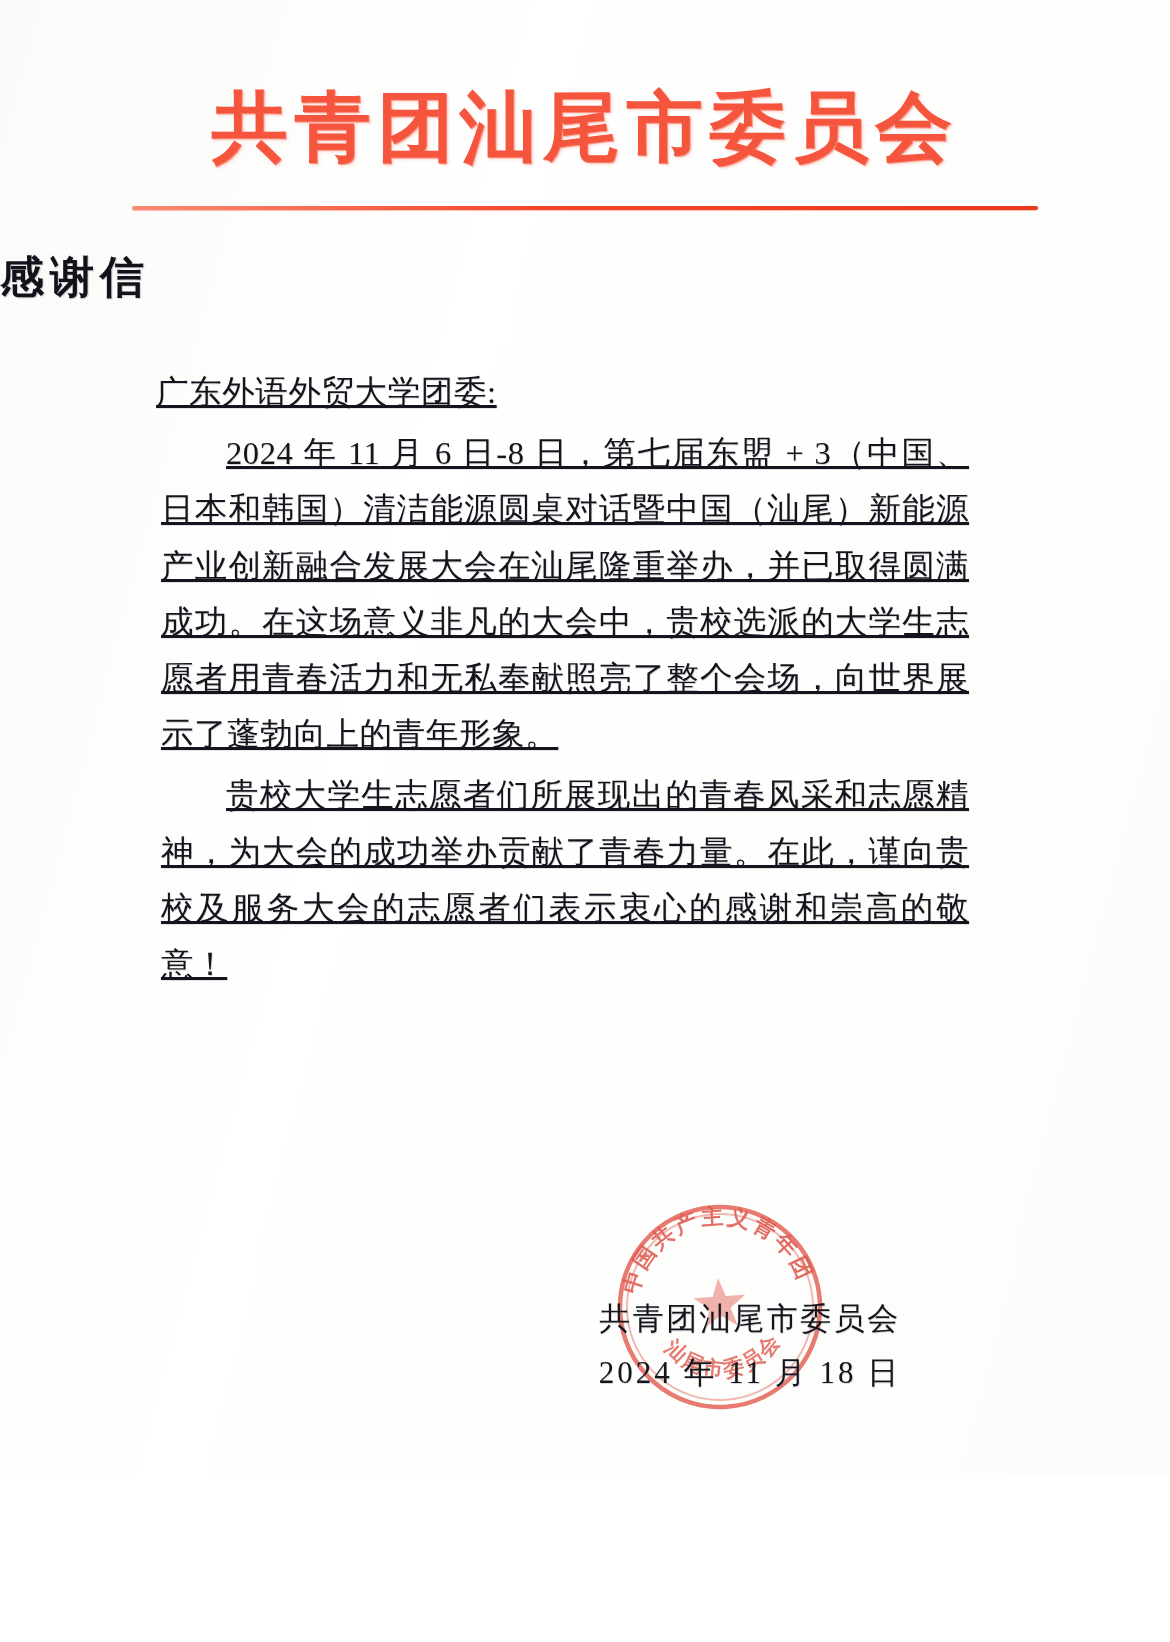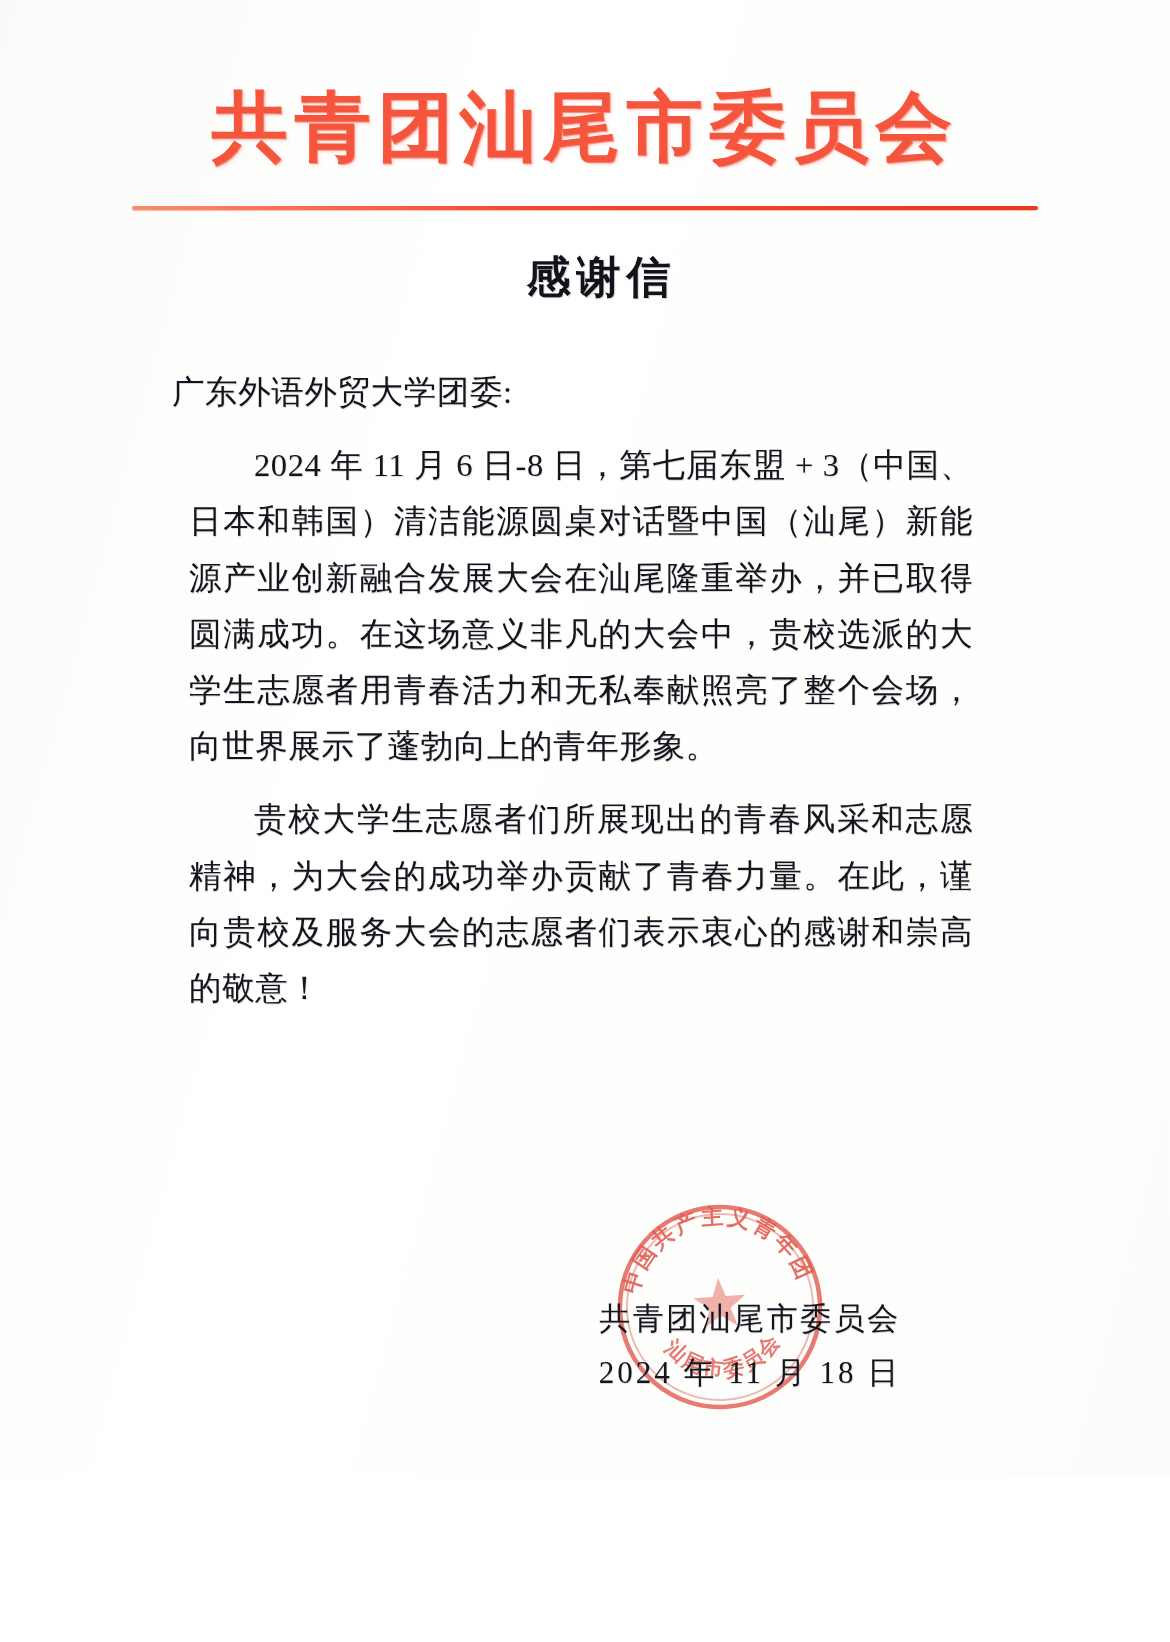--- a/index.html
+++ b/index.html
@@ -54,48 +54,48 @@
     border-radius: 2px;
     box-shadow: 0 1px 1px rgba(240,70,40,0.35);
   }
 
   
   #doc-title {
     position: absolute;
     left: 0;
     right: 0;
     top: 248px;
-    text-align: center;
+    text-align: left;
     font-family: "DejaVu Sans", sans-serif;
     font-weight: bold;
     font-size: 44px;
     letter-spacing: 6px;
     color: #12131a;
     text-shadow: 1px 1px 1px rgba(120,120,130,0.35);
-    padding-left: 33px;
   }
 
   
   #body-block {
     position: absolute;
-    left: 172px;
+    left: 156px;
     top: 364px;
     width: 818px;
     color: #14151c;
     font-size: 32.5px;
     line-height: 56.2px;
     letter-spacing: 0.6px;
     text-shadow: 0.6px 0.6px 0.8px rgba(120,122,132,0.30);
+    text-decoration: underline;
   }
   .salutation {
     margin: 0 0 0 0;
     text-align: left;
   }
   .para {
-    margin: 17px;
+    margin: 5px;
     text-align: justify;
     text-justify: inter-ideograph;
     text-indent: 65px;
   }
 
   
   #signature-block {
     position: absolute;
     left: 560px;
     top: 1292px;

